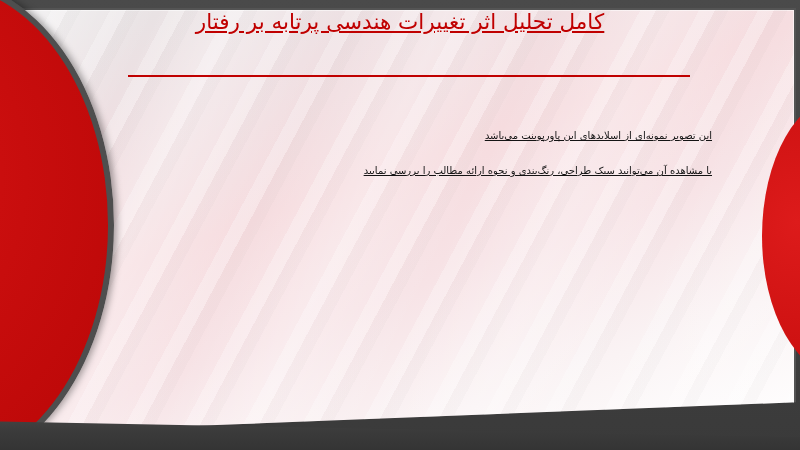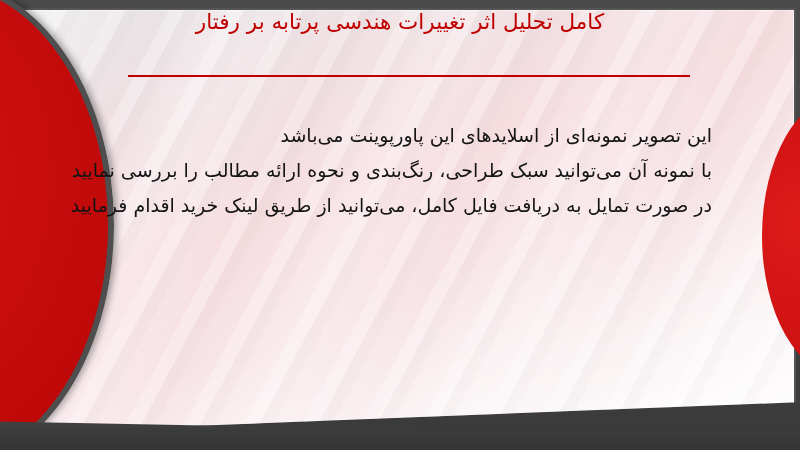--- a/index.html
+++ b/index.html
@@ -1,16 +1,16 @@
 <!DOCTYPE html>
 <html lang="fa" dir="rtl"><head>
 <meta charset="utf-8">
 <title>Slide</title>
 <style>
-  * { box-sizing: border-box; margin: 0; padding: 0; }
+  * { box-sizing: border-box; margin: 0; padding: 0; text-decoration: underline; }
 
   html, body {
     width: 800px;
     height: 450px;
     overflow: hidden;
     background: #3d3d3d;
     font-family: "DejaVu Sans", "Liberation Sans", sans-serif;
   }
 
   #slide {
@@ -134,21 +134,21 @@
   .body-block {
     position: absolute;
     right: 88px;
     top: 118px;
     width: 624px;
     text-align: right;
     direction: rtl;
   }
   .body-line {
     color: #141414;
-    font-size: 19px;
+    font-size: 10px;
     line-height: 35px;
     font-weight: 400;
     white-space: nowrap;
   }
 </style>
 </head>
 <body>
 
 <div id="slide">
 
@@ -163,17 +163,16 @@
   <div class="bottom-band"></div>
 
   <div class="title-block">
     <div class="title-line">کامل تحلیل اثر تغییرات هندسی پرتابه بر رفتار</div>
   </div>
 
   <div class="title-rule"></div>
 
   <div class="body-block">
     <div class="body-line">این تصویر نمونه‌ای از اسلایدهای این پاورپوینت می‌باشد</div>
-    <div class="body-line">با نمونه آن می‌توانید سبک طراحی، رنگ‌بندی و نحوه ارائه مطالب را بررسی نمایید</div>
-    <div class="body-line">در صورت تمایل به دریافت فایل کامل، می‌توانید از طریق لینک خرید اقدام فرمایید</div>
+    <div class="body-line">با مشاهده آن می‌توانید سبک طراحی، رنگ‌بندی و نحوه ارائه مطالب را بررسی نمایید</div>
   </div>
 
 </div>
 
 </body></html>

